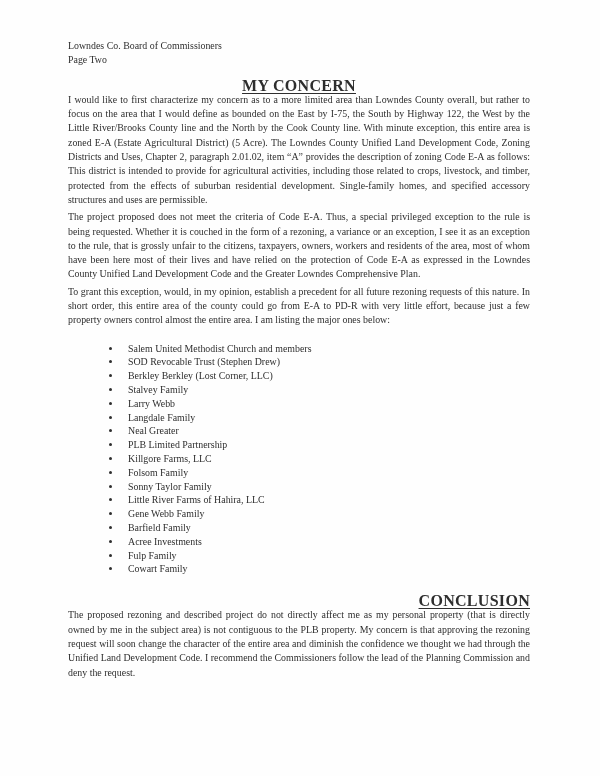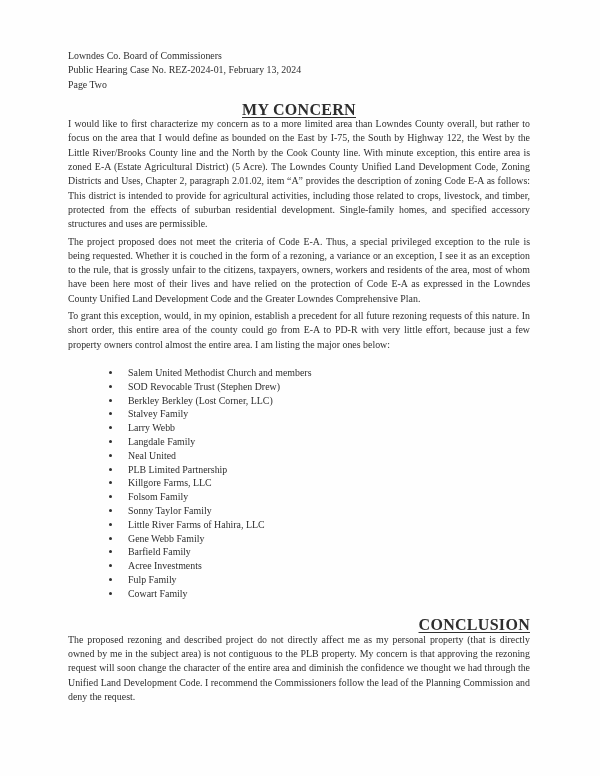--- a/index.html
+++ b/index.html
@@ -6,21 +6,21 @@
     margin: 0;
     padding: 0;
     background: #ffffff;
   }
   .page {
     position: relative;
     width: 600px;
     height: 776px;
     box-sizing: border-box;
     background: #fefefe;
-    padding: 49px 70px 0 68px;
+    padding: 39px 70px 0 68px;
     font-family: "Liberation Serif", "DejaVu Serif", serif;
     font-size: 9.9px;
     line-height: 14.3px;
     color: #2e2e2e;
     overflow: hidden;
   }
   .hdr div {
     line-height: 14.3px;
   }
   .heading {
@@ -54,41 +54,40 @@
     text-align: right;
   }
 </style>
 </head>
 <body>
 
 <div class="page">
 
   <header class="hdr">
     <div>Lowndes Co. Board of Commissioners</div>
-    <div>Public Hearing Case No. REZ-2024-01, February 13, 2024</div>
     <div>Page Two</div>
   </header>
 
   <section>
     <h2 class="heading">MY CONCERN</h2>
 
     <p class="para">I would like to first characterize my concern as to a more limited area than Lowndes County overall, but rather to focus on the area that I would define as bounded on the East by I-75, the South by Highway 122, the West by the Little River/Brooks County line and the North by the Cook County line. With minute exception, this entire area is zoned E-A (Estate Agricultural District) (5 Acre).  The Lowndes County Unified Land Development Code, Zoning Districts and Uses, Chapter 2, paragraph 2.01.02, item “A” provides the description of zoning Code E-A as follows: This district is intended to provide for agricultural activities, including those related to crops, livestock, and timber, protected from the effects of suburban residential development. Single-family homes, and specified accessory structures and uses are permissible.</p>
 
     <p class="para gap-above">The project proposed does not meet the criteria of Code E-A.  Thus, a special privileged exception to the rule is being requested.  Whether it is couched in the form of a rezoning, a variance or an exception, I see it as an exception to the rule, that is grossly unfair to the citizens, taxpayers, owners, workers and residents of the area, most of whom have been here most of their lives and have relied on the protection of Code E-A as expressed in the Lowndes County Unified Land Development Code and the Greater Lowndes Comprehensive Plan.</p>
 
     <p class="para gap-above">To grant this exception, would, in my opinion, establish a precedent for all future rezoning requests of this nature.  In short order, this entire area of the county could go from E-A to PD-R with very little effort, because just a few property owners control almost the entire area.  I am listing the major ones below:</p>
 
     <ul class="owners">
       <li>Salem United Methodist Church and members</li>
       <li>SOD Revocable Trust (Stephen Drew)</li>
       <li>Berkley Berkley (Lost Corner, LLC)</li>
       <li>Stalvey Family</li>
       <li>Larry Webb</li>
       <li>Langdale Family</li>
-      <li>Neal United</li>
+      <li>Neal Greater</li>
       <li>PLB Limited Partnership</li>
       <li>Killgore Farms, LLC</li>
       <li>Folsom Family</li>
       <li>Sonny Taylor Family</li>
       <li>Little River Farms of Hahira, LLC</li>
       <li>Gene Webb Family</li>
       <li>Barfield Family</li>
       <li>Acree Investments</li>
       <li>Fulp Family</li>
       <li>Cowart Family</li>

